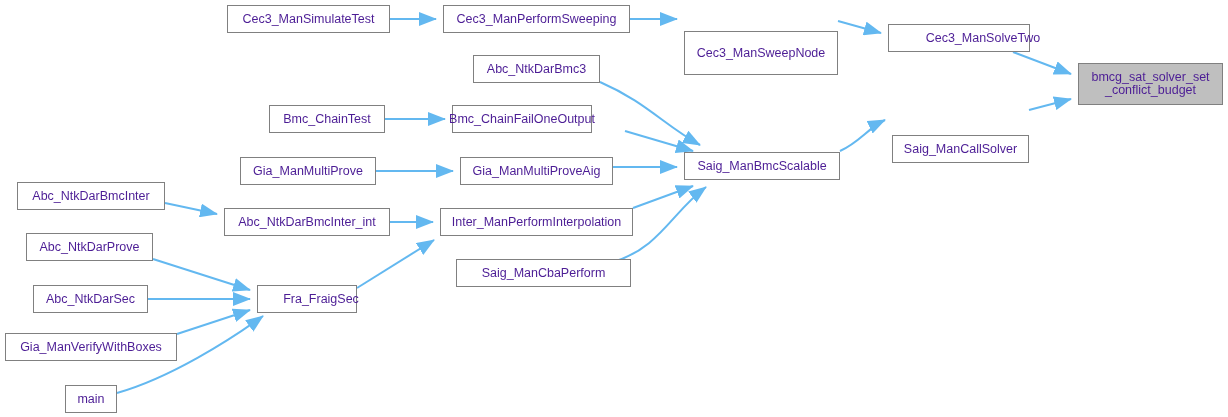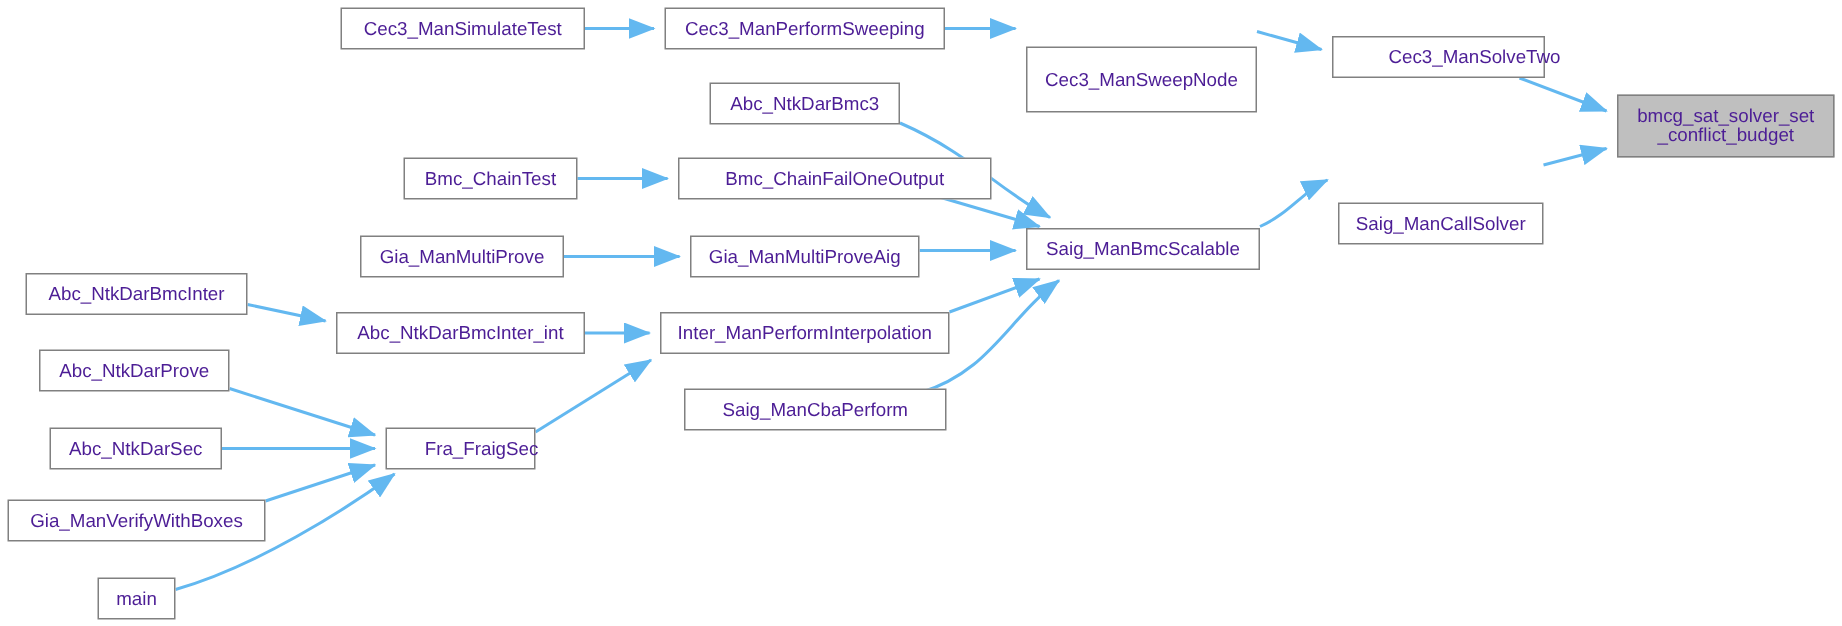--- a/index.html
+++ b/index.html
@@ -83,21 +83,21 @@
   </svg>
   <div id="nodes-group">
       <div class="node" style="left: 227px; top: 5px; width: 163px; height: 28px;"><span class="label">Cec3_ManSimulateTest</span></div>
       <div class="node" style="left: 443px; top: 5px; width: 187px; height: 28px;"><span class="label">Cec3_ManPerformSweeping</span></div>
       <div class="node" style="left: 684px; top: 19px; width: 154px; height: 44px; margin-top: 12px;"><span class="label">Cec3_ManSweepNode</span></div>
       <div class="node" style="left: 888px; top: 24px; width: 142px; height: 28px; padding-left: 48px;"><span class="label">Cec3_ManSolveTwo</span></div>
       <div class="node highlight" style="left: 1078px; top: 63px; width: 145px; height: 42px;"><span class="label">bmcg_sat_solver_set
 _conflict_budget</span></div>
       <div class="node" style="left: 473px; top: 55px; width: 127px; height: 28px;"><span class="label">Abc_NtkDarBmc3</span></div>
       <div class="node" style="left: 249px; top: 105px; width: 116px; height: 28px; margin-left: 20px;"><span class="label">Bmc_ChainTest</span></div>
-      <div class="node" style="left: 452px; top: 105px; width: 209px; height: 28px;"><span class="label">Bmc_ChainFailOneOutput</span></div>
+      <div class="node" style="left: 452px; top: 105px; width: 140px; height: 28px;"><span class="label">Bmc_ChainFailOneOutput</span></div>
       <div class="node" style="left: 892px; top: 99px; width: 137px; height: 28px; margin-top: 36px;"><span class="label">Saig_ManCallSolver</span></div>
       <div class="node" style="left: 240px; top: 157px; width: 136px; height: 28px;"><span class="label">Gia_ManMultiProve</span></div>
       <div class="node" style="left: 460px; top: 157px; width: 153px; height: 28px; text-align: center;"><span class="label">Gia_ManMultiProveAig</span></div>
       <div class="node" style="left: 684px; top: 152px; width: 156px; height: 28px;"><span class="label">Saig_ManBmcScalable</span></div>
       <div class="node" style="left: 17px; top: 182px; width: 148px; height: 28px;"><span class="label">Abc_NtkDarBmcInter</span></div>
       <div class="node" style="left: 224px; top: 208px; width: 166px; height: 28px; text-align: right;"><span class="label">Abc_NtkDarBmcInter_int</span></div>
       <div class="node" style="left: 440px; top: 208px; width: 193px; height: 28px;"><span class="label">Inter_ManPerformInterpolation</span></div>
       <div class="node" style="left: 26px; top: 233px; width: 127px; height: 28px;"><span class="label">Abc_NtkDarProve</span></div>
       <div class="node" style="left: 456px; top: 259px; width: 175px; height: 28px;"><span class="label">Saig_ManCbaPerform</span></div>
       <div class="node" style="left: 33px; top: 285px; width: 115px; height: 28px;"><span class="label">Abc_NtkDarSec</span></div>

